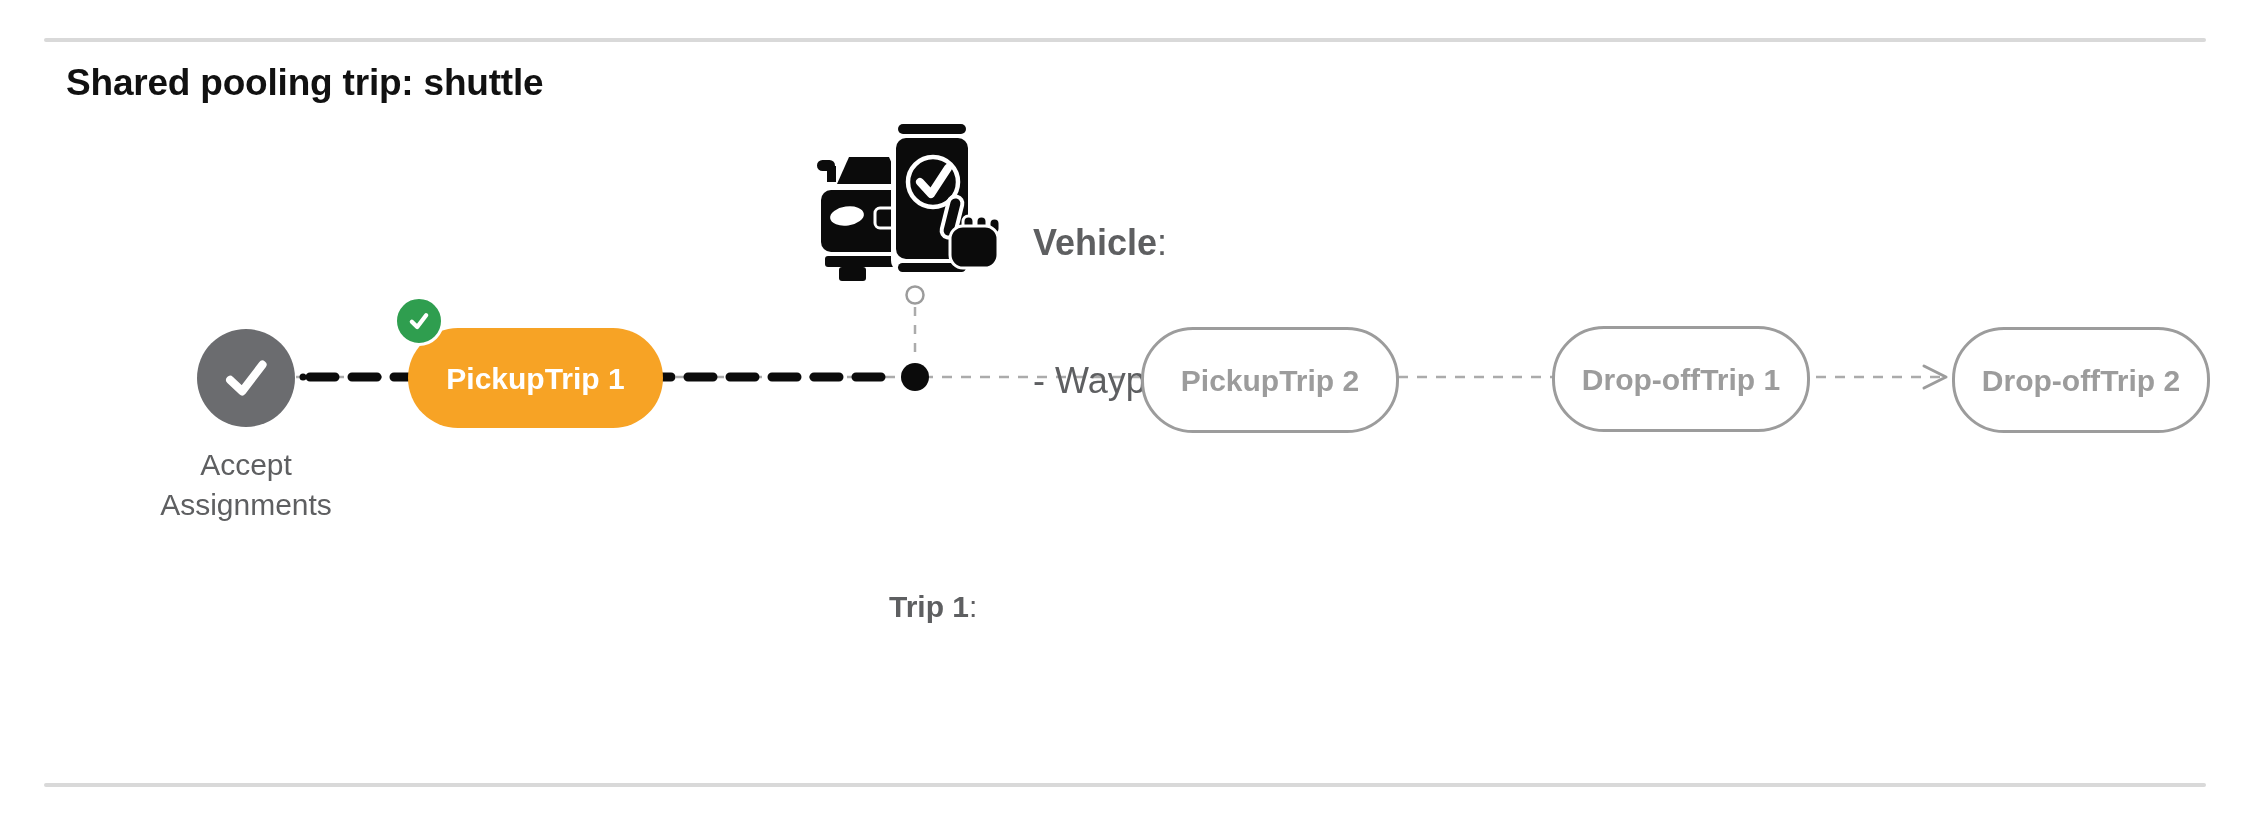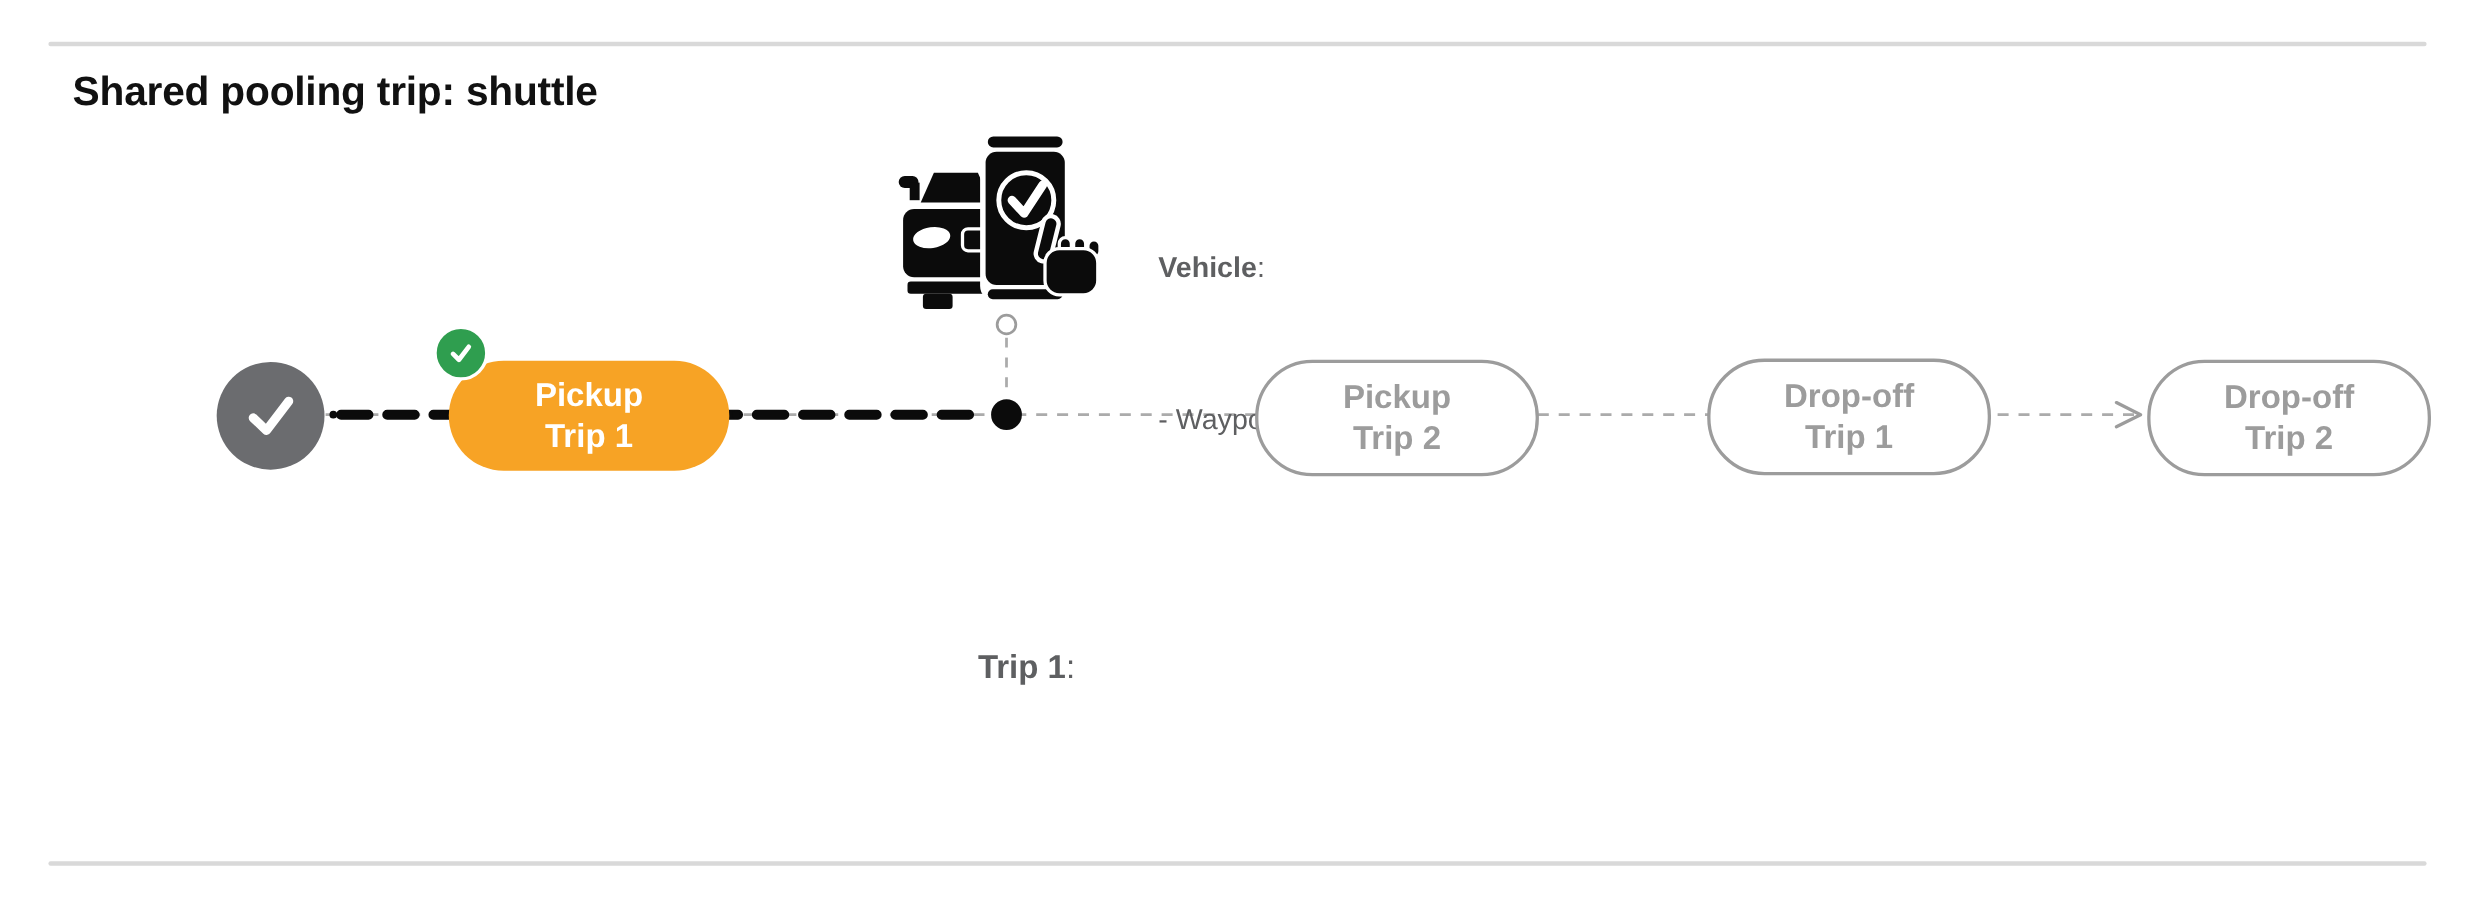--- a/index.html
+++ b/index.html
@@ -22,21 +22,21 @@
     font-size:37px;font-weight:700;color:#111111;letter-spacing:-.2px;
   }
   svg.lines{position:absolute;left:0;top:0;z-index:1;}
   .node{position:absolute;z-index:2;box-sizing:border-box;}
   .circle-node{
     left:197px;top:329px;width:98px;height:98px;border-radius:50%;
     background:#6b6c6f;display:flex;align-items:center;justify-content:center;
   }
   .pill{
     width:252px;height:100px;border-radius:52px;
-    display:flex;flex-direction:column;align-items:center;justify-content:center;
+    display:flex;flex-direction:row;align-items:center;justify-content:center;
     font-size:30px;font-weight:700;line-height:37px;text-align:center;
   }
   .pill.active{
     left:408px;top:328px;width:255px;position:absolute;
     background:#f7a325;color:#ffffff;z-index:2;
   }
   .pill.pending{
     position:absolute;background:#ffffff;color:#9c9c9c;
     border:3px solid #9c9c9c;z-index:2;
   }
@@ -48,21 +48,21 @@
     border-radius:50%;background:#2f9e4f;border:3px solid #ffffff;
     display:flex;align-items:center;justify-content:center;z-index:3;
   }
   .node-label{
     position:absolute;left:96px;top:445px;width:300px;z-index:2;
     text-align:center;font-size:30px;color:#5e5f61;line-height:40px;
   }
   .vehicle-icon{position:absolute;left:813px;top:112px;z-index:2;}
   .vehicle-info{
     position:absolute;left:1033px;top:128px;z-index:2;
-    font-size:26px;color:#5e5f61;line-height:46px;white-space:pre-wrap;margin-left:20px;
+    font-size:36px;color:#5e5f61;line-height:46px;white-space:pre-wrap;
   }
   .trip-info{
     position:absolute;left:889px;top:492px;z-index:2;
     font-size:30px;color:#5e5f61;line-height:46px;white-space:pre-wrap;
   }
   .b{font-weight:700;}
 </style>
 </head>
 <body>
 
@@ -123,20 +123,24 @@
   <div class="vehicle-info">
     <div><span class="b">Vehicle</span><span>:</span></div>
     <div>- Waypoints: 3</div>
   </div>
 
   <div class="node circle-node">
     <svg width="62" height="62" viewBox="0 0 98 98">
       <path d="M24,52 L43,70 L75,28" fill="none" stroke="#ffffff" stroke-width="13" stroke-linecap="round" stroke-linejoin="round"></path>
     </svg>
   </div>
+  <div class="node-label">
+    <div>Accept</div>
+    <div>Assignments</div>
+  </div>
 
   <div class="pill active">
     <div>Pickup</div>
     <div>Trip 1</div>
   </div>
   <div class="badge">
     <svg width="30" height="30" viewBox="0 0 42 42">
       <path d="M11,22 L18.5,29.5 L31,13" fill="none" stroke="#ffffff" stroke-width="6" stroke-linecap="round" stroke-linejoin="round"></path>
     </svg>
   </div>

